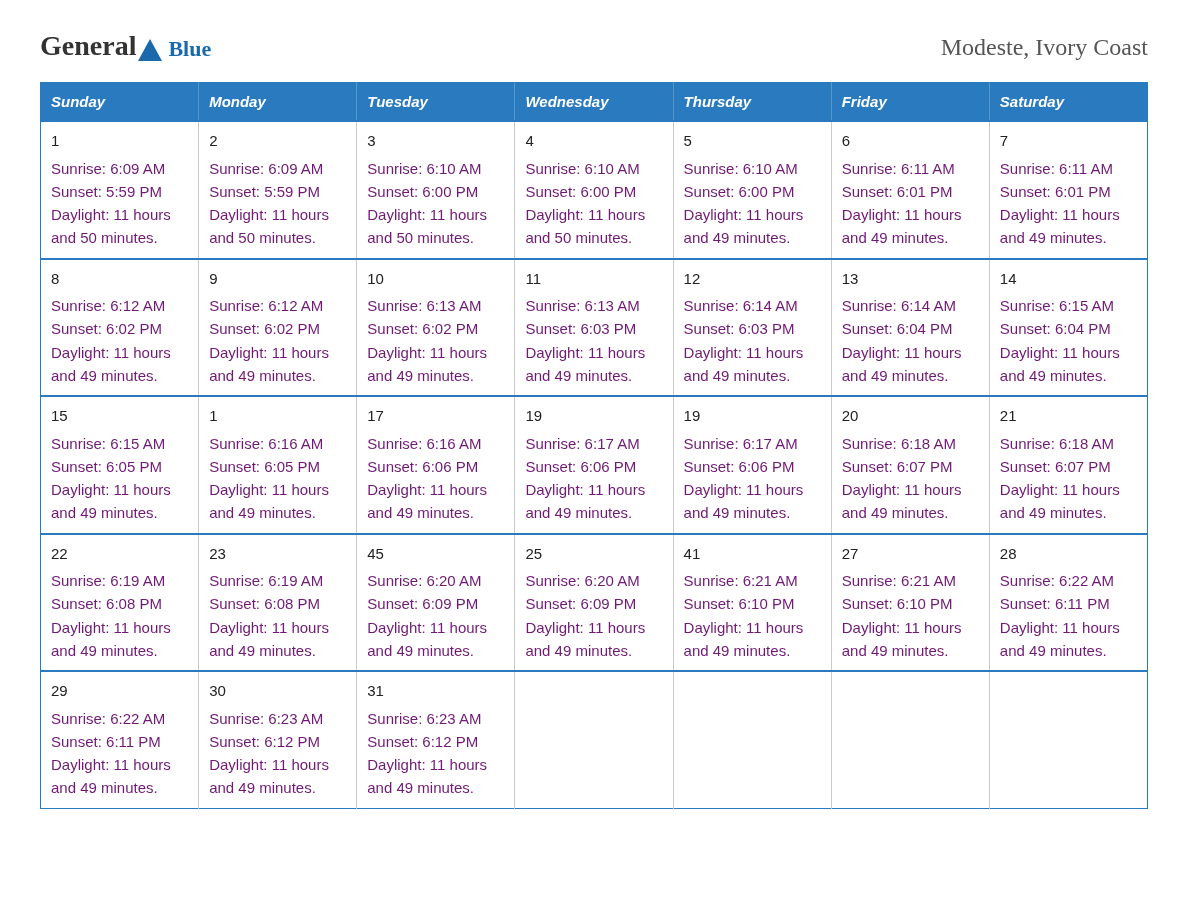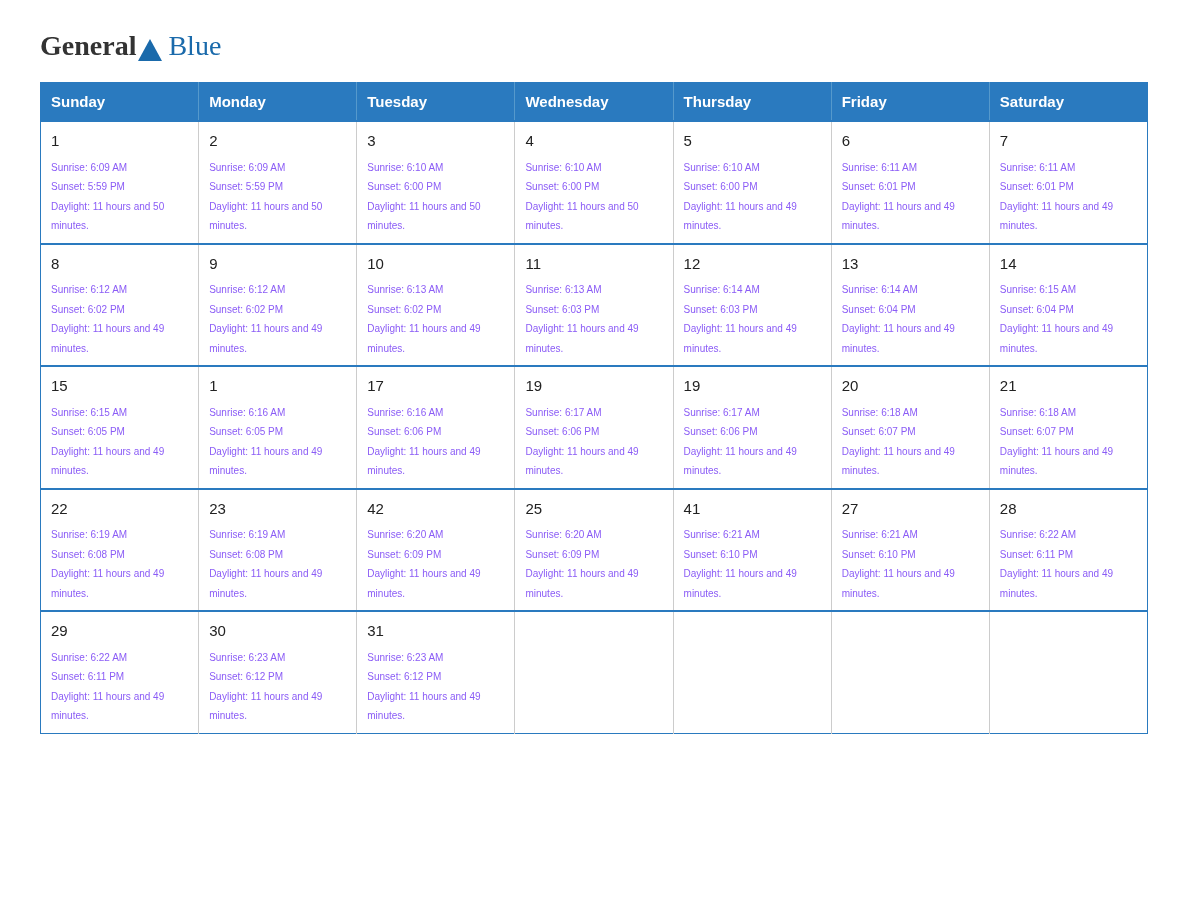--- a/index.html
+++ b/index.html
@@ -37,22 +37,22 @@
       height: 0;
       border-left: 12px solid transparent;
       border-right: 12px solid transparent;
       border-bottom: 22px solid #1a6aab;
       margin: 0 2px;
       position: relative;
       top: 4px;
     }
     .logo-blue {
       color: #1a6aab;
-      font-size: 28px;
-      font-weight: normal;
+      font-size: 22px;
+      font-weight: bold;
       font-family: Georgia, serif;
       margin-top: -4px;
       padding-left: 4px;
     }
     .title-section {
       text-align: right;
     }
     .main-title {
       font-size: 52px;
       font-weight: bold;
@@ -73,20 +73,21 @@
     thead tr {
       background-color: #2a7abf;
     }
     thead th {
       color: white;
       font-size: 15px;
       font-weight: bold;
       padding: 10px 10px;
       text-align: left;
       border-right: 1px solid #5599cc;
+      font-style: italic;
     }
     thead th:last-child {
       border-right: none;
     }
     tbody tr {
       border-top: 2px solid #2a7abf;
     }
     tbody td {
       vertical-align: top;
       padding: 8px 10px;
@@ -101,41 +102,42 @@
       border-right: none;
     }
     .day-num {
       font-size: 15px;
       font-weight: normal;
       display: block;
       margin-bottom: 4px;
       color: #222;
     }
     .day-info {
-      font-size: 10px;
-      color: #8b5cf6;
+      font-size: 15px;
+      color: #701a75;
       line-height: 1.55;
       margin-top: 33px;
     }
     .empty-cell {
       background: #fff;
     }
   </style>
 </head>
 <body>
 
 <div class="header">
   <div class="logo">
     <div class="logo-top">
       <span class="general">General</span>
       <div class="triangle"></div>
     </div>
     <div class="logo-blue">Blue</div>
   </div>
   <div class="title-section">
+    <div class="subtitle">Modeste, Ivory Coast</div>
   </div>
 </div>
 
 <table>
   <thead>
     <tr>
       <th>Sunday</th>
       <th>Monday</th>
       <th>Tuesday</th>
       <th>Wednesday</th>
@@ -238,21 +240,21 @@
       <tr>
         <td>
         <span class="day-num">22</span>
         <span class="day-info">Sunrise: 6:19 AM<br>Sunset: 6:08 PM<br>Daylight: 11 hours and 49 minutes.</span>
       </td>
         <td>
         <span class="day-num">23</span>
         <span class="day-info">Sunrise: 6:19 AM<br>Sunset: 6:08 PM<br>Daylight: 11 hours and 49 minutes.</span>
       </td>
         <td>
-        <span class="day-num">42</span>
+        <span class="day-num">45</span>
         <span class="day-info">Sunrise: 6:20 AM<br>Sunset: 6:09 PM<br>Daylight: 11 hours and 49 minutes.</span>
       </td>
         <td>
         <span class="day-num">25</span>
         <span class="day-info">Sunrise: 6:20 AM<br>Sunset: 6:09 PM<br>Daylight: 11 hours and 49 minutes.</span>
       </td>
         <td>
         <span class="day-num">41</span>
         <span class="day-info">Sunrise: 6:21 AM<br>Sunset: 6:10 PM<br>Daylight: 11 hours and 49 minutes.</span>
       </td>

